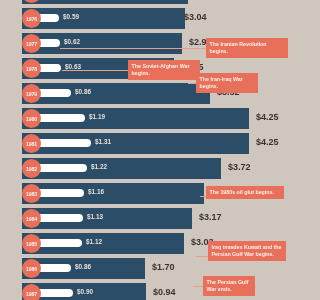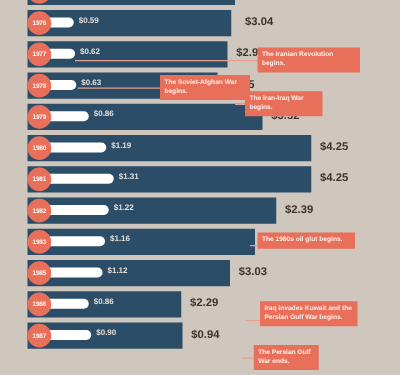--- a/index.html
+++ b/index.html
@@ -92,21 +92,21 @@
 
 <div id="chart" style="top: -17px;">
     <div class="row">
       <div class="outer-bar" style="width: 166px;"></div>
       <div class="year-badge">1975</div>
     </div>
     <div class="row">
       <div class="outer-bar" style="width: 163px;"></div>
       <div class="inner-bar" style="width: 26px;"></div>
       <div class="inner-label" style="left: 63px;">$0.59</div>
-      <div class="outer-label" style="left: 196px; text-align: right;">$3.04</div>
+      <div class="outer-label" style="left: 184px; text-align: right;">$3.04</div>
       <div class="year-badge">1976</div>
     </div>
     <div class="row">
       <div class="outer-bar" style="width: 160px;"></div>
       <div class="inner-bar" style="width: 27px;"></div>
       <div class="inner-label" style="left: 64px;">$0.62</div>
       <div class="outer-label" style="left: 189px;">$2.99</div>
       <div class="year-badge">1977</div>
     </div>
     <div class="row">
@@ -134,42 +134,49 @@
       <div class="outer-bar" style="width: 227px;"></div>
       <div class="inner-bar" style="width: 58px;"></div>
       <div class="inner-label" style="left: 95px;">$1.31</div>
       <div class="outer-label" style="left: 256px;">$4.25</div>
       <div class="year-badge">1981</div>
     </div>
     <div class="row">
       <div class="outer-bar" style="width: 199px;"></div>
       <div class="inner-bar" style="width: 54px;"></div>
       <div class="inner-label" style="left: 91px;">$1.22</div>
-      <div class="outer-label" style="left: 228px;">$2.39</div>
+      <div class="outer-label" style="left: 228px;">$3.72</div>
       <div class="year-badge">1982</div>
     </div>
     <div class="row">
       <div class="outer-bar" style="width: 182px;"></div>
       <div class="inner-bar" style="width: 51px;"></div>
       <div class="inner-label" style="left: 88px;">$1.16</div>
       <div class="outer-label" style="left: 211px;">$3.40</div>
       <div class="year-badge">1983</div>
+    </div>
+    <div class="row">
+      <div class="outer-bar" style="width: 170px;"></div>
+      <div class="inner-bar" style="width: 50px;"></div>
+      <div class="inner-label" style="left: 87px;">$1.13</div>
+      <div class="outer-label" style="left: 199px;">$3.17</div>
+      <div class="year-badge">1984</div>
     </div>
     <div class="row">
       <div class="outer-bar" style="width: 162px;"></div>
       <div class="inner-bar" style="width: 49px;"></div>
       <div class="inner-label" style="left: 86px;">$1.12</div>
       <div class="outer-label" style="left: 191px;">$3.03</div>
       <div class="year-badge">1985</div>
     </div>
     <div class="row">
       <div class="outer-bar" style="width: 123px;"></div>
       <div class="inner-bar" style="width: 38px;"></div>
       <div class="inner-label" style="left: 75px;">$0.86</div>
-      <div class="outer-label" style="left: 152px;">$2.29</div>
+      <div class="outer-label" style="left: 152px;">$1.70</div>
       <div class="year-badge">1986</div>
     </div>
     <div class="row">
       <div class="outer-bar" style="width: 124px;"></div>
       <div class="inner-bar" style="width: 40px;"></div>
       <div class="inner-label" style="left: 77px;">$0.90</div>
       <div class="outer-label" style="left: 153px;">$0.94</div>
       <div class="year-badge">1987</div>
     </div>
   </div>

